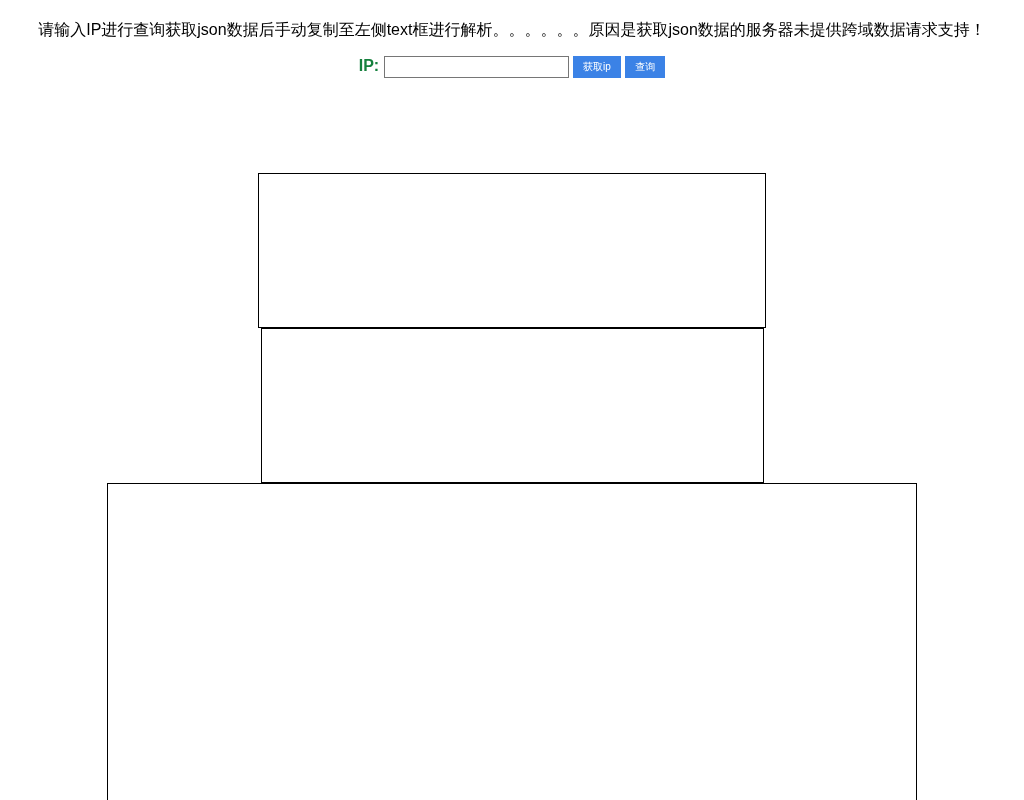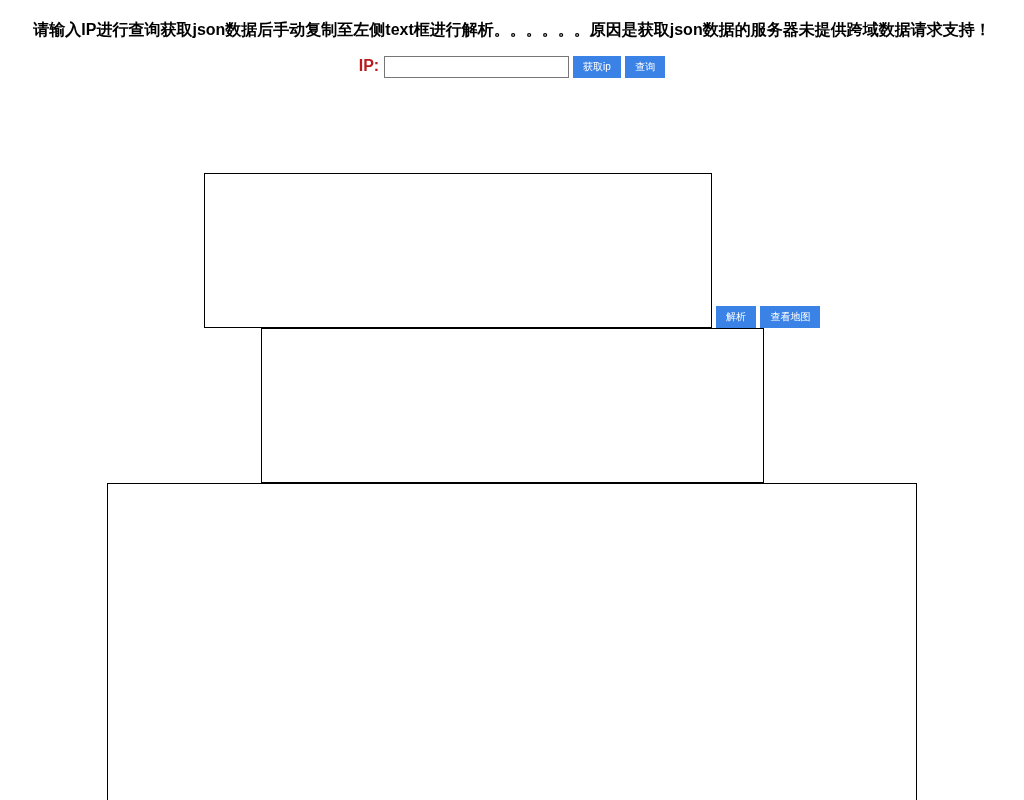--- a/index.html
+++ b/index.html
@@ -7,33 +7,33 @@
     }
     body {
       margin: 0;
       padding: 0;
       font-family: "Microsoft YaHei", "SimSun", Arial, sans-serif;
       background: #ffffff;
       width: 1024px;
     }
     .header-text {
       text-align: center;
-      font-weight: bold;
+      font-weight: normal;
       font-size: 16px;
       color: #000;
       padding: 20px 10px 10px 10px;
     }
     .ip-row {
       text-align: center;
       padding: 5px 0 15px 0;
     }
     .ip-label {
       font-weight: bold;
       font-size: 16px;
-      color: #b91c1c;
+      color: #15803d;
     }
     .ip-input {
       width: 185px;
       height: 22px;
       border: 1px solid #767676;
       vertical-align: middle;
       font-size: 14px;
       padding: 1px 2px;
     }
     .btn {
@@ -97,19 +97,15 @@
   <span class="ip-label">IP:</span>
   <input type="text" class="ip-input" value="" style="">
   <button class="btn">获取ip</button>
   <button class="btn">查询</button>
 </div>
 
 <div class="middle-area">
   <div class="textarea-row">
     <textarea class="json-textarea" style=""></textarea>
   </div>
-  <div class="parse-buttons">
-    <button class="btn">解析</button>
-    <button class="btn">查看地图</button>
-  </div>
   <textarea class="result-textarea" style=""></textarea>
   <div class="map-box"></div>
 </div>
 
 </body></html>

